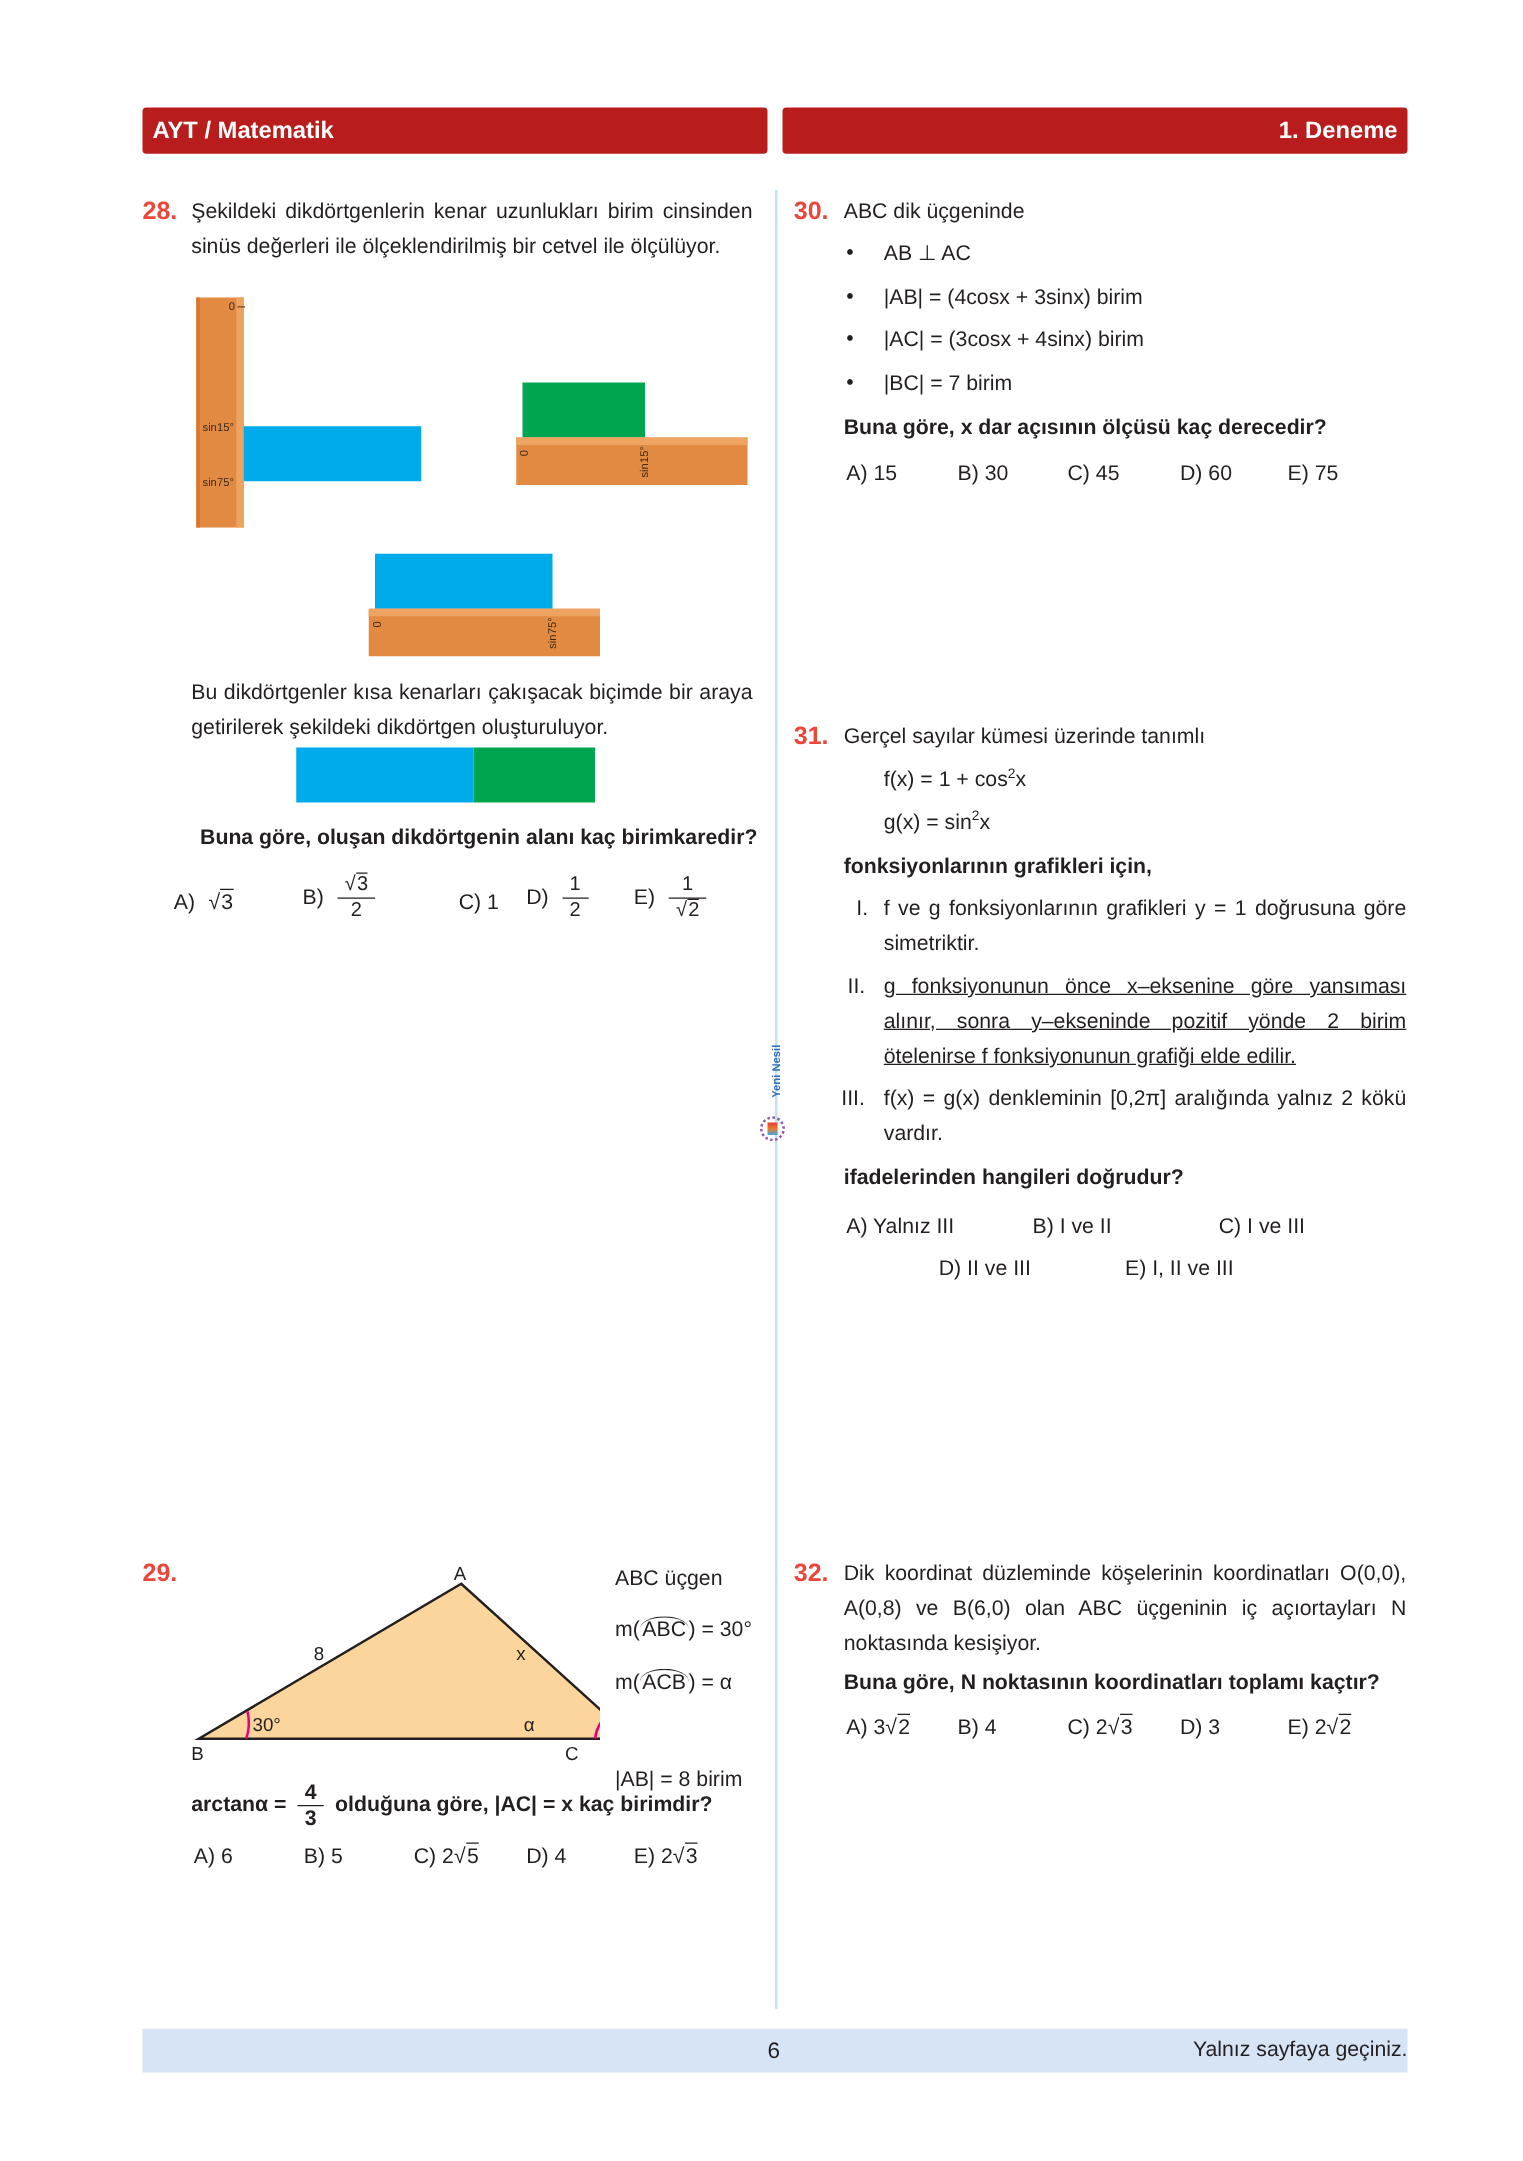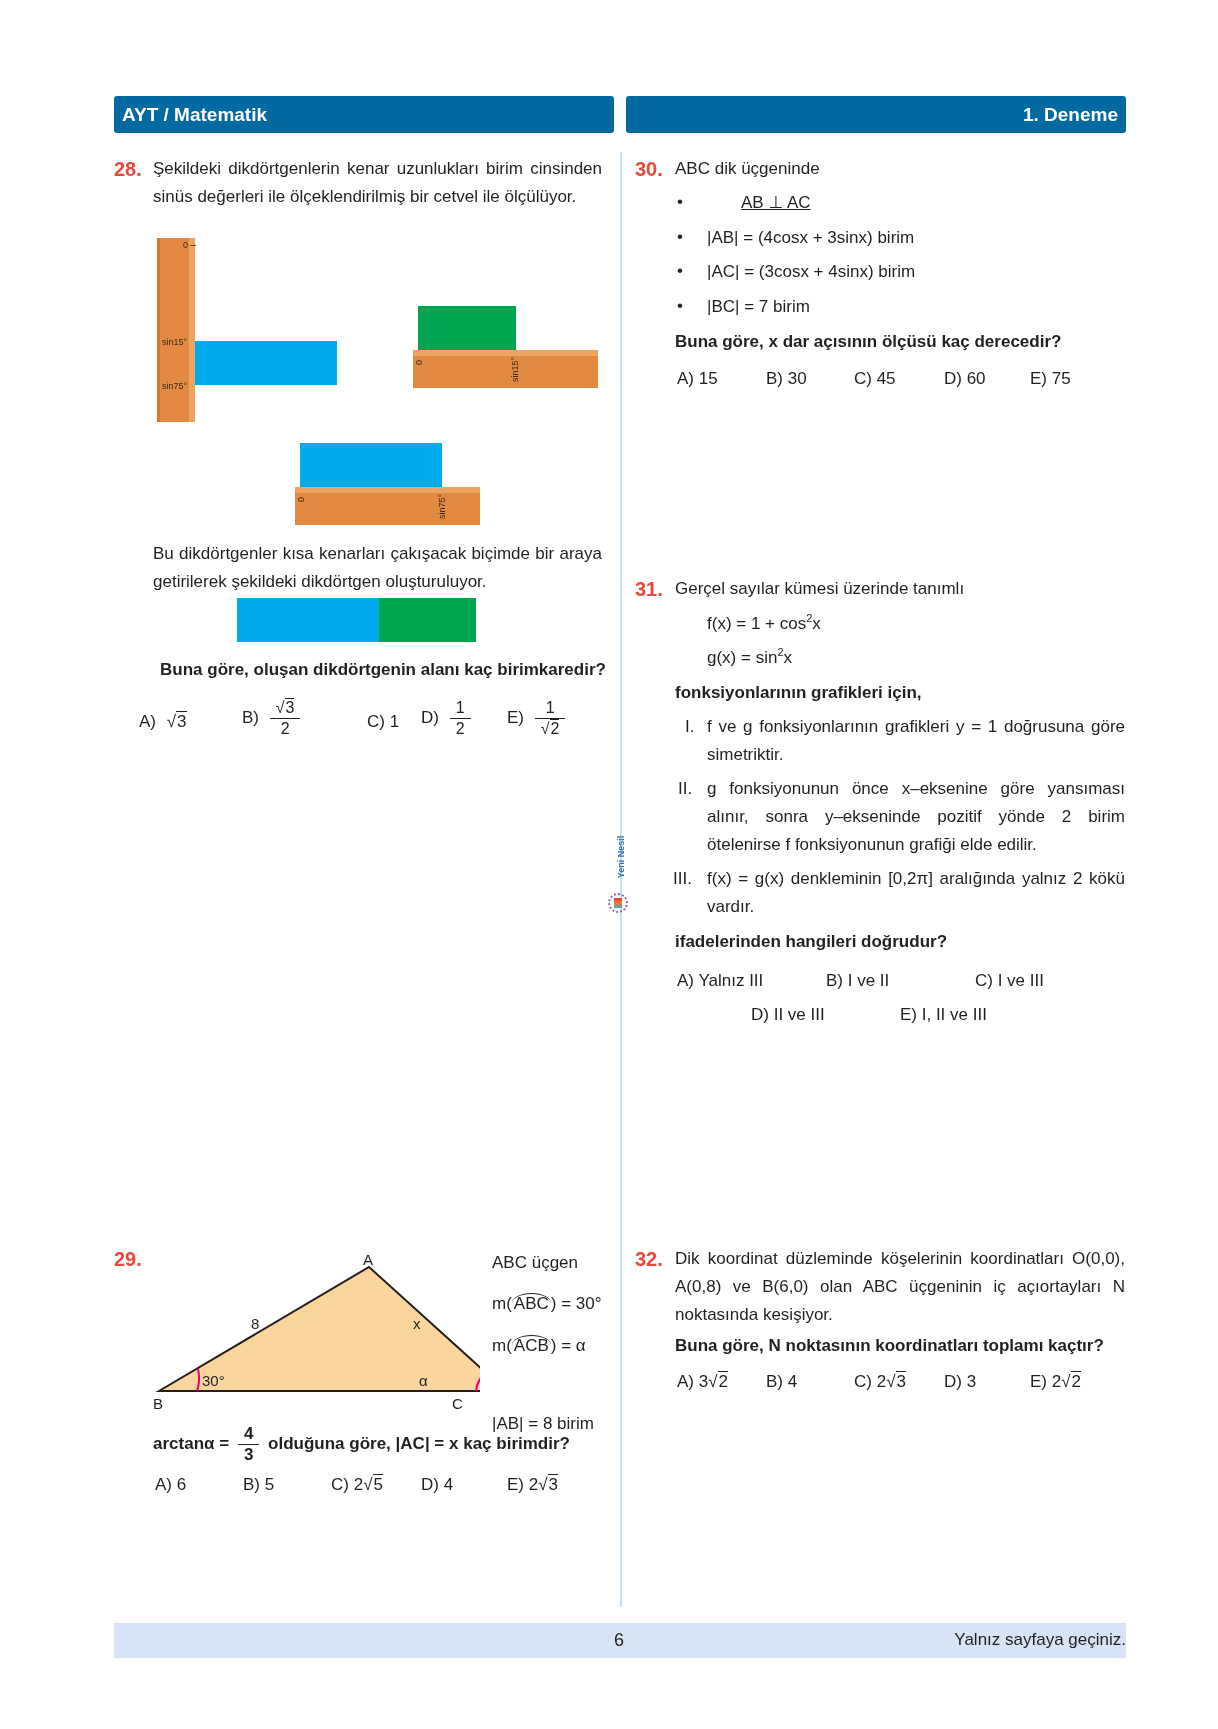--- a/index.html
+++ b/index.html
@@ -1,19 +1,19 @@
 <!DOCTYPE html>
 <html><head>
 <meta charset="utf-8">
 <style>
   * { box-sizing: border-box; margin: 0; padding: 0; }
   html, body { width: 1218px; height: 1729px; background: #ffffff; }
   body { position: relative; font-family: "Liberation Sans", sans-serif; color: #231f20; overflow: hidden; }
   .abs { position: absolute; }
-  .hdr { position: absolute; top: 96px; height: 37px; background: #0369a1; border-radius: 3px; color: #fff; font-weight: bold; font-size: 19px; line-height: 37px; padding: 0 8px; }
+  .hdr { position: absolute; top: 86px; height: 37px; background: #b91c1c; border-radius: 3px; color: #fff; font-weight: bold; font-size: 19px; line-height: 37px; padding: 0 8px; }
   .hdr-left { left: 114px; width: 500px; }
   .hdr-right { left: 626px; width: 500px; text-align: right; padding-right: 8px; }
   .divider { position: absolute; left: 620px; top: 152px; width: 2px; height: 1455px; background: #bfe3f2; }
   .qnum { position: absolute; color: #e8473a; font-weight: bold; font-size: 20px; }
   .txt { position: absolute; font-size: 17px; line-height: 28px; }
   .bold { font-weight: bold; }
   .just { text-align: justify; text-align-last: left; }
   .opt { position: absolute; font-size: 17px; white-space: nowrap; }
   .frac { display: inline-block; vertical-align: middle; text-align: center; font-size: 16px; line-height: 20px; margin-left: 6px; }
   .frac .num { display: block; border-bottom: 1px solid #231f20; padding: 0 6px; }
@@ -122,21 +122,21 @@
 
 <div class="opt" style="left:155px; top:1475px;">A) 6</div>
 <div class="opt" style="left:243px; top:1475px;">B) 5</div>
 <div class="opt" style="left:331px; top:1475px;"><span>C)</span> <span>2</span>√<span class="sqrt">5</span></div>
 <div class="opt" style="left:421px; top:1475px;">D) 4</div>
 <div class="opt" style="left:507px; top:1475px;"><span>E)</span> <span>2</span>√<span class="sqrt">3</span></div>
 
 <div class="qnum" style="left:635px; top:158px;">30.</div>
 <div class="txt" style="left:675px; top:155px;">ABC dik üçgeninde</div>
 <div class="bullet" style="left:677px; top:192px;">•</div>
-<div class="txt" style="left:741px; top:189px;text-decoration:underline;">AB ⊥ AC</div>
+<div class="txt" style="left:707px; top:189px;">AB ⊥ AC</div>
 <div class="bullet" style="left:677px; top:227px;">•</div>
 <div class="txt" style="left:707px; top:224px;">|AB| = (4cosx + 3sinx) birim</div>
 <div class="bullet" style="left:677px; top:261px;">•</div>
 <div class="txt" style="left:707px; top:258px;">|AC| = (3cosx + 4sinx) birim</div>
 <div class="bullet" style="left:677px; top:296px;">•</div>
 <div class="txt" style="left:707px; top:293px;">|BC| = 7 birim</div>
 <div class="txt bold" style="left:675px; top:328px;">Buna göre, x dar açısının ölçüsü kaç derecedir?</div>
 <div class="opt" style="left:677px; top:369px;">A) 15</div>
 <div class="opt" style="left:766px; top:369px;">B) 30</div>
 <div class="opt" style="left:854px; top:369px;">C) 45</div>
@@ -145,21 +145,21 @@
 
 <div class="qnum" style="left:635px; top:578px;">31.</div>
 <div class="txt" style="left:675px; top:575px;">Gerçel sayılar kümesi üzerinde tanımlı</div>
 <div class="txt" style="left:707px; top:610px;"><span>f(x) = 1 + cos</span><sup>2</sup><span>x</span></div>
 <div class="txt" style="left:707px; top:644px;"><span>g(x) = sin</span><sup>2</sup><span>x</span></div>
 <div class="txt bold" style="left:675px; top:679px;">fonksiyonlarının grafikleri için,</div>
 
 <div class="txt" style="left:685px; top:713px;">I.</div>
 <div class="txt just" style="left:707px; top:713px; width:418px;">f ve g fonksiyonlarının grafikleri y = 1 doğrusuna göre simetriktir.</div>
 <div class="txt" style="left:678px; top:775px;">II.</div>
-<div class="txt just" style="left:707px; top:775px; width:418px;">g fonksiyonunun önce x–eksenine göre yansıması alınır, sonra y–ekseninde pozitif yönde 2 birim ötelenirse f fonksiyonunun grafiği elde edilir.</div>
+<div class="txt just" style="left:707px; top:775px; width:418px;text-decoration:underline;">g fonksiyonunun önce x–eksenine göre yansıması alınır, sonra y–ekseninde pozitif yönde 2 birim ötelenirse f fonksiyonunun grafiği elde edilir.</div>
 <div class="txt" style="left:673px; top:865px;">III.</div>
 <div class="txt just" style="left:707px; top:865px; width:418px;">f(x) = g(x) denkleminin [0,2π] aralığında yalnız 2 kökü vardır.</div>
 
 <div class="txt bold" style="left:675px; top:928px;">ifadelerinden hangileri doğrudur?</div>
 <div class="opt" style="left:677px; top:971px;">A)  Yalnız III</div>
 <div class="opt" style="left:826px; top:971px;">B)  I ve II</div>
 <div class="opt" style="left:975px; top:971px;">C)  I ve III</div>
 <div class="opt" style="left:751px; top:1005px;">D)  II ve III</div>
 <div class="opt" style="left:900px; top:1005px;">E)  I, II ve III</div>
 

